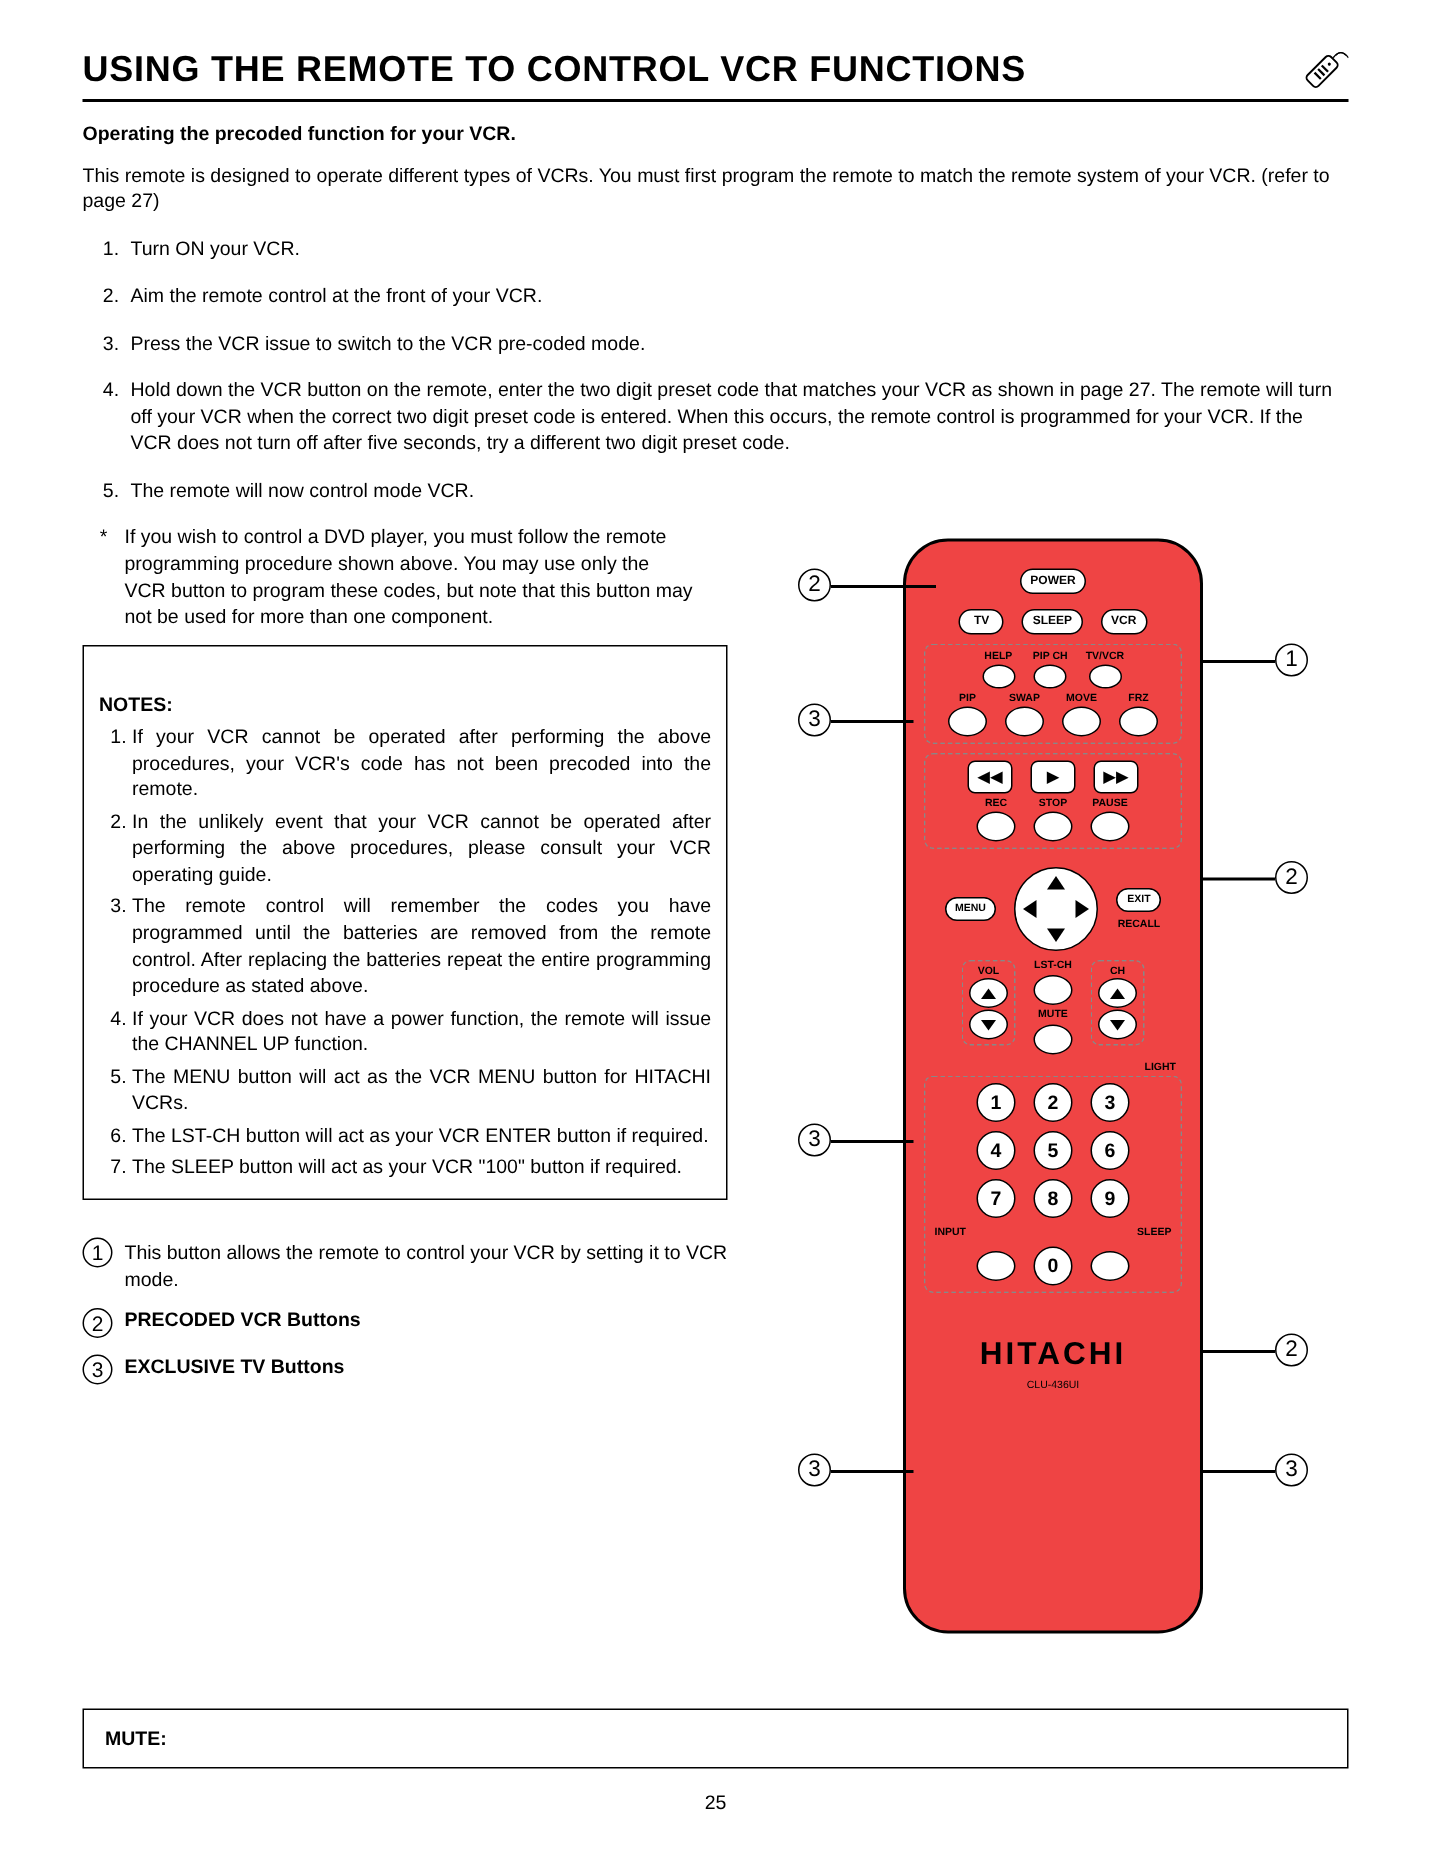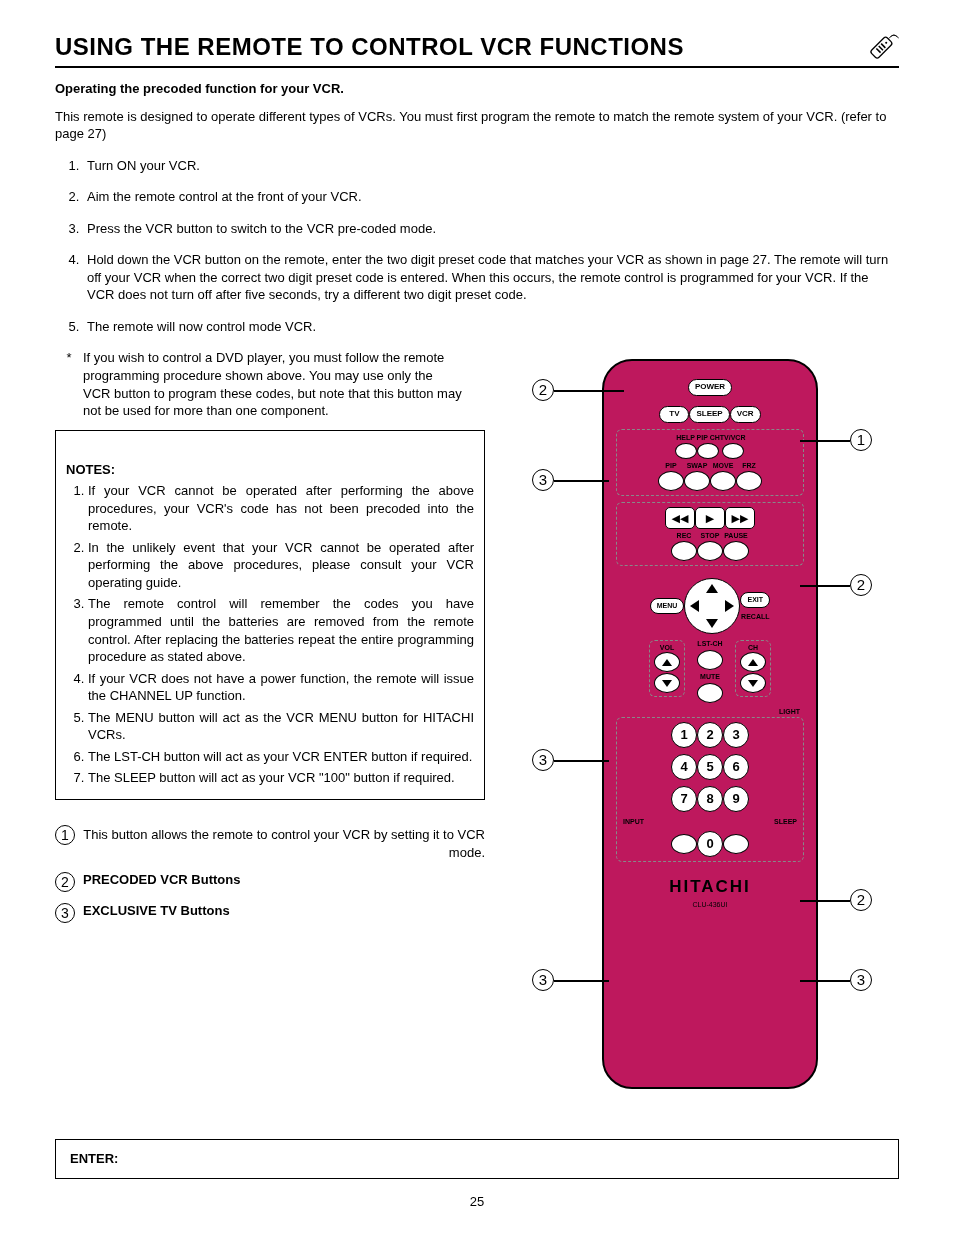--- a/index.html
+++ b/index.html
@@ -49,21 +49,21 @@
   .notes-box ol { margin:0; padding-left: 22px; }
   .notes-box li { margin-bottom: 4px; text-align: justify; }
   .legend-item { display:flex; margin-bottom: 10px; }
   .legend-item .num {
     width: 20px; height: 20px; border:1.5px solid #000; border-radius:50%;
     display:flex; align-items:center; justify-content:center;
     font-weight:normal; font-size: 14px; flex-shrink:0; margin-right:8px; margin-top:1px;
   }
   .legend-item .body { flex:1; }
   .legend-item .ttl { font-weight:bold; }
-  .legend-item .desc { margin-top:2px;text-align:right; }
+  .legend-item .desc { margin-top:2px; }
   .bottom-note {
     border:1px solid #000;
     padding: 10px 14px;
     margin-top: 30px;
     display:flex;
   }
   .bottom-note .lbl { font-weight:bold; width: 70px; }
   .page-num { text-align:center; margin-top: 14px; font-size:13px; }
 
   
@@ -77,36 +77,36 @@
     width:22px; height:22px; border:1.5px solid #000; border-radius:50%;
     display:flex; align-items:center; justify-content:center;
     font-size:15px; background:#fff; z-index:5;
   }
   .callout-line {
     position:absolute; background:#000; height:1.5px; z-index:4;
   }
   .remote-body {
     position:absolute;
     left: 70px; top: 10px;
-    width: 216px; height: 730px;
+    width: 200px; height: 730px;
     border: 2px solid #000;
     border-radius: 30px;
-    background: #be185d;
+    background: #ef4444;
     padding: 18px 12px 10px 12px;
     display:flex; flex-direction:column; align-items:center;
   }
   .section-box {
     border: 1.5px dashed #888;
     border-radius: 6px;
     width: 100%;
     padding: 4px 4px;
     margin-bottom: 6px;
     display:flex; flex-direction:column; align-items:center; gap:3px;
   }
-  .btn-row { display:flex; justify-content:center; gap:0; width:100%; align-items:center; }
+  .btn-row { display:flex; justify-content:center; gap:12px; width:100%; align-items:center; }
   .pill {
     border:1.5px solid #000; border-radius: 10px;
     font-size:8px; font-weight:bold; padding:2px 6px; min-width:30px; text-align:center;
     background:#fff;
   }
   .small-lbl { font-size:7px; font-weight:bold; text-align:center; line-height:1; }
   .oval-btn {
     width:26px; height:20px; border:1.5px solid #000; border-radius:50%; background:#fff;
   }
   .rect-btn {
@@ -126,21 +126,21 @@
     border:1.5px dashed #888; border-radius:6px; padding:3px 4px;
     display:flex; flex-direction:column; align-items:center; gap:1px;
   }
   .tri-up, .tri-down, .tri-left, .tri-right {
     width:0; height:0; border-style:solid;
   }
   .tri-up { border-width: 0 6px 9px 6px; border-color: transparent transparent #000 transparent; }
   .tri-down { border-width: 9px 6px 0 6px; border-color: #000 transparent transparent transparent; }
   .tri-left { border-width: 6px 9px 6px 0; border-color: transparent #000 transparent transparent; }
   .tri-right { border-width: 6px 0 6px 9px; border-color: transparent transparent transparent #000; }
-  .brand { font-weight:bold; font-size:17px; letter-spacing:2px; margin-top:8px; }
+  .brand { font-weight:bold; font-size:21px; letter-spacing:2px; margin-top:21px; }
   .model { font-size:7px; margin-top:2px; }
   .light-lbl { font-size:7px; font-weight:bold; align-self:flex-end; margin-right:4px; }
 </style>
 </head>
 <body>
 
 <div class="header-row">
   <h1>USING THE REMOTE TO CONTROL VCR FUNCTIONS</h1>
   <svg class="remote-icon" viewBox="0 0 40 40">
     <g transform="rotate(45 20 20)">
@@ -154,21 +154,21 @@
     <path d="M28 10 Q34 2 40 10" fill="none" stroke="#000" stroke-width="1"></path>
   </svg>
 </div>
 
 <p class="intro-bold">Operating the precoded function for your VCR.</p>
 <p class="intro-para">This remote is designed to operate different types of VCRs.  You must first program the remote to match the remote system of your VCR. (refer to page 27)</p>
 
 <ol class="main-steps">
   <li>Turn ON your VCR.</li>
   <li>Aim the remote control at the front of your VCR.</li>
-  <li>Press the VCR button to switch to the VCR pre-coded mode.</li>
+  <li>Press the VCR issue to switch to the VCR pre-coded mode.</li>
   <li>Hold down the VCR button on the remote, enter the two digit preset code that matches your VCR as shown in page 27.  The remote will turn off your VCR when the correct two digit preset code is entered.  When this occurs, the remote control is programmed for your VCR.  If the VCR does not turn off after five seconds, try a different two digit preset code.</li>
   <li>The remote will now control mode VCR.</li>
 </ol>
 
 <div class="columns">
   <div class="leftcol">
     <div class="star-note">
       <div class="star">*</div>
       <div class="txt">If you wish to control a DVD player, you must follow the remote programming procedure shown above.  You may use only the VCR button to program these codes, but note that this button may not be used for more than one component.</div>
     </div>
@@ -370,16 +370,16 @@
         </div>
 
         <div class="brand">HITACHI</div>
         <div class="model">CLU-436UI</div>
       </div>
     </div>
   </div>
 </div>
 
 <div class="bottom-note">
-  <div class="lbl">ENTER:</div>
+  <div class="lbl">MUTE:</div>
 </div>
 
 <div class="page-num">25</div>
 
 </body></html>

